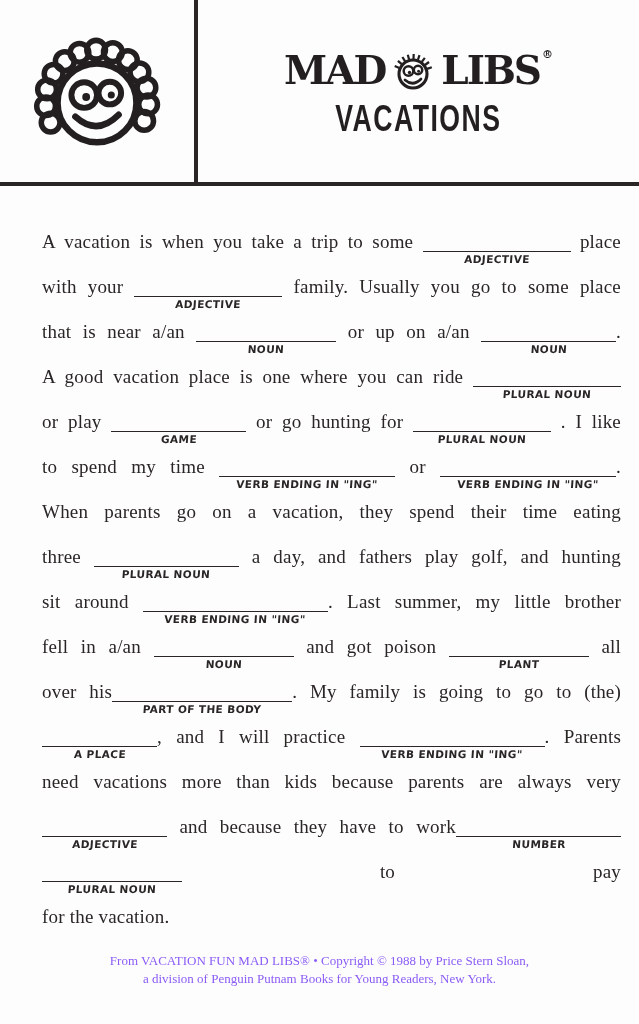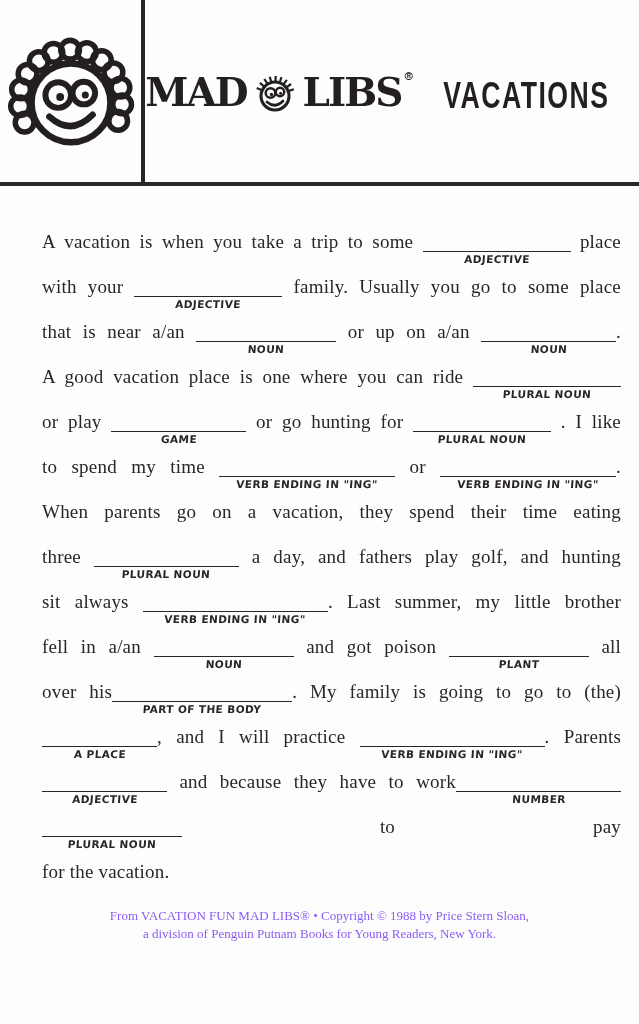--- a/index.html
+++ b/index.html
@@ -9,21 +9,21 @@
     font-family:"Liberation Serif", serif;
   }
   
   .header { display:flex; height:182px; border-bottom:4px solid #2b2626; }
   .header-left {
     width:194px; border-right:4px solid #2b2626;
     display:flex; align-items:center; justify-content:center;
   }
   .header-left svg { margin-top:12px; }
   .header-right {
-    flex:1; display:flex; 
+    flex:1; display:flex; flex-direction:column;
     align-items:center; justify-content:center; padding-top:2px;
   }
   .brand {
     display:flex; align-items:center; gap:2px;
     font-family:"DejaVu Serif", serif; font-weight:bold;
     font-size:39px; letter-spacing:-2px; color:#231f20; line-height:1;
   }
   .brand .reg { font-size:11px; letter-spacing:0; align-self:flex-start; margin-top:2px; }
   .brand svg { margin:0 3px; }
   .title {
@@ -116,24 +116,25 @@
 
   <div class="story">
       <div class="line"><span>A vacation is when you take a trip to some</span> <span class="blank" style="width: 148px;"><span class="blank-label">ADJECTIVE</span></span> <span>place</span></div>
       <div class="line"><span>with your</span> <span class="blank" style="width: 148px;"><span class="blank-label">ADJECTIVE</span></span> <span>family. Usually you go to some place</span></div>
       <div class="line"><span>that is near a/an</span> <span class="blank" style="width: 140px;"><span class="blank-label">NOUN</span></span> <span>or up on a/an</span> <span class="blank" style="width: 135px;"><span class="blank-label">NOUN</span></span><span>.</span></div>
       <div class="line"><span>A good vacation place is one where you can ride</span> <span class="blank" style="width: 148px;"><span class="blank-label">PLURAL NOUN</span></span></div>
       <div class="line"><span>or play</span> <span class="blank" style="width: 135px;"><span class="blank-label">GAME</span></span> <span>or go hunting for</span> <span class="blank" style="width: 138px;"><span class="blank-label">PLURAL NOUN</span></span> <span>. I like</span></div>
       <div class="line"><span>to spend my time</span> <span class="blank" style="width: 176px;"><span class="blank-label">VERB ENDING IN "ING"</span></span> <span>or</span> <span class="blank" style="width: 176px;"><span class="blank-label">VERB ENDING IN "ING"</span></span><span>.</span></div>
       <div class="line"><span>When parents go on a vacation, they spend their time eating</span></div>
       <div class="line"><span>three</span> <span class="blank" style="width: 145px;"><span class="blank-label">PLURAL NOUN</span></span> <span>a day, and fathers play golf, and hunting</span></div>
-      <div class="line"><span>sit always</span> <span class="blank" style="width: 185px;"><span class="blank-label">VERB ENDING IN "ING"</span></span><span>. Last summer, my little brother</span></div>
+      <div class="line"><span>sit around</span> <span class="blank" style="width: 185px;"><span class="blank-label">VERB ENDING IN "ING"</span></span><span>. Last summer, my little brother</span></div>
       <div class="line"><span>fell in a/an</span> <span class="blank" style="width: 140px;"><span class="blank-label">NOUN</span></span> <span>and got poison</span> <span class="blank" style="width: 140px;"><span class="blank-label">PLANT</span></span> <span>all</span></div>
       <div class="line"><span>over his</span><span class="blank" style="width: 180px;"><span class="blank-label">PART OF THE BODY</span></span><span>. My family is going to go to (the)</span></div>
       <div class="line"><span class="blank" style="width: 115px;"><span class="blank-label">A PLACE</span></span><span>, and I will practice</span> <span class="blank" style="width: 185px;"><span class="blank-label">VERB ENDING IN "ING"</span></span><span>. Parents</span></div>
+      <div class="line"><span>need vacations more than kids because parents are always very</span></div>
       <div class="line"><span class="blank" style="width: 125px;"><span class="blank-label">ADJECTIVE</span></span> <span>and because they have to work</span><span class="blank" style="width: 165px;"><span class="blank-label">NUMBER</span></span></div>
       <div class="line"> <span class="blank" style="width: 140px;"><span class="blank-label">PLURAL NOUN</span></span> <span>to pay</span></div>
       <div class="line no-justify"><span>for the vacation.</span></div>
     </div>
 
   <div class="footer">
     <div>From VACATION FUN MAD LIBS® • Copyright © 1988 by Price Stern Sloan,</div>
     <div>a division of Penguin Putnam Books for Young Readers, New York.</div>
   </div>
 

